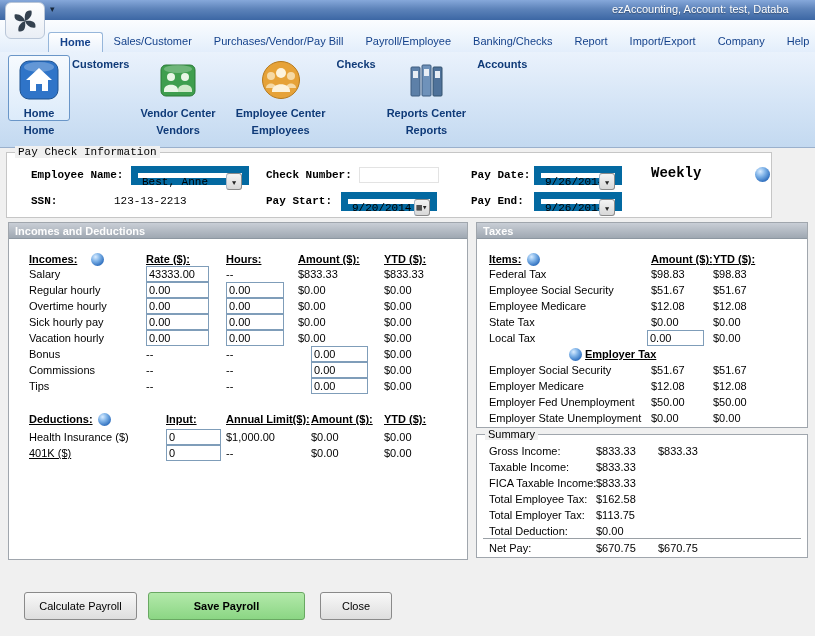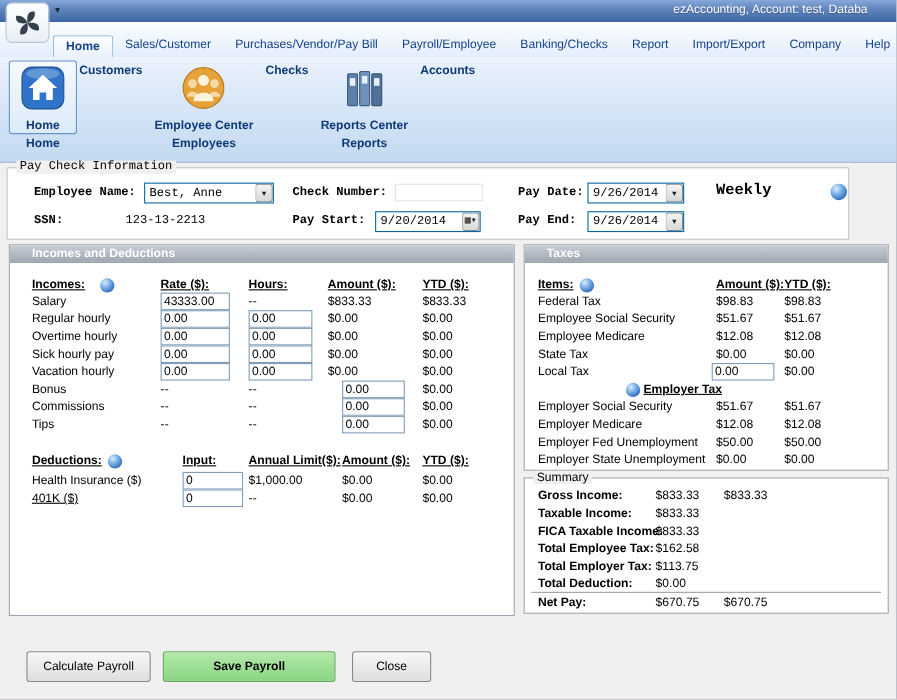--- a/index.html
+++ b/index.html
@@ -30,54 +30,54 @@
   .tb-btn { display:flex; flex-direction:column; align-items:center; padding:2px 8px 1px 8px; border:1px solid transparent;
     border-radius:3px; }
   .tb-btn.selected { border:1px solid #6a96c8; background:linear-gradient(#f6fafe,#dcebfa); }
   .tb-title { font-size:11px; font-weight:bold; color:#0f3a78; white-space:nowrap; margin-top:1px; }
   .tb-sub { font-size:11px; font-weight:bold; color:#0f3a78; margin-top:3px; white-space:nowrap; }
 
   
   .legend { position:absolute; top:-7px; left:8px; font-size:11px; background:#f0f0f0; padding:0 3px; color:#000; z-index:2; }
   .globe { position:absolute; width:13px; height:13px; border-radius:50%;
     background:radial-gradient(circle at 35% 30%, #d9ecff 0%, #7fb3e8 35%, #2f6fbe 75%, #17487f 100%); }
-  .combo { position:absolute; height:19px; background:#fff; border:1px solid #0369a1; font-size:11px; }
+  .combo { position:absolute; height:19px; background:#fff; border:7px solid #0369a1; font-size:11px; }
   .combo .val { position:absolute; left:4px; top:3px; white-space:nowrap; }
   .combo .btn { position:absolute; right:0; top:0; width:16px; height:17px;
     background:linear-gradient(#f4f4f4,#d8d8d8); border-left:1px solid #a8b8c8; text-align:center; }
   .combo .btn span { font-size:7px; color:#222; position:relative; top:2px; }
   .tbx { position:absolute; height:16px; font-size:11px; font-family:inherit; border:1px solid #7f9db9;
     padding:0 2px; background:#fff; }
 
   
   .paybox { position:absolute; left:6px; top:152px; width:766px; height:66px; background:#fff; border:1px solid #c6c6c6;font-family:Liberation Mono, monospace; }
   .paybox .lbl { position:absolute; font-size:11px; font-weight:bold; color:#000; white-space:nowrap; }
   .paybox .val { position:absolute; font-size:11px; color:#000; white-space:nowrap; }
   .weekly { position:absolute; left:644px; top:12px; font-size:14px; font-weight:bold; }
 
   
   .panel { position:absolute; background:#fff; border:1px solid #a0a6ad; }
-  .panel-hdr { position:absolute; left:0; top:0; right:0; height:16px; line-height:16px; padding-left:20px;
+  .panel-hdr { position:absolute; left:0; top:0; right:0; height:16px; line-height:16px; padding-left:6px;
     font-size:11px; font-weight:bold; color:#fdfdfd; background:linear-gradient(#c9ced6,#9fa8b2);
     border-bottom:1px solid #8d97a1; }
   .cell { position:absolute; font-size:11px; white-space:nowrap; }
   .hdr { font-weight:bold; text-decoration:underline; }
   .row { position:absolute; left:0; right:0; height:16px; }
 
   
   .c-lab{left:20px} .c-rate{left:137px} .c-hours{left:217px} .c-amt{left:289px} .c-ytd{left:375px}
   .in-rate{left:137px;width:63px;top:-2px} .in-hours{left:217px;width:58px;top:-2px} .in-amt{left:302px;width:57px;top:-2px}
   .d-lab{left:20px} .d-in{left:157px;width:55px;top:-2px} .d-ann{left:217px} .d-amt{left:302px} .d-ytd{left:375px}
   .u { text-decoration:underline; }
 
   
   .t-lab{left:12px} .t-amt{left:174px} .t-ytd{left:236px} .t-in{left:170px;width:57px;top:-2px}
 
   
-  .s-lab{left:12px;font-weight:bold} .s-val{left:119px} .s-val2{left:181px}
+  .s-lab{left:12px;font-weight:normal} .s-val{left:119px} .s-val2{left:181px}
   .sum-line { position:absolute; left:6px; right:6px; top:103px; border-top:1px solid #9aa0a6; }
 
   
   .btn { position:absolute; height:28px; font-size:11px; font-family:inherit; color:#000;
     background:linear-gradient(#f8f8f8,#dedede); border:1px solid #8a8a8a; border-radius:3px; }
   .btn.green { background:linear-gradient(#b3e9aa,#8bd684); border:1px solid #69a862; font-weight:bold; }
 </style>
 </head>
 <body>
 
@@ -122,20 +122,36 @@
         </span>
         <span class="tb-title">Home</span>
       </div>
       <span class="tb-sub">Home</span>
     </div>
 
     <div class="tb-col">
       <span class="tb-sub">Customers</span>
     </div>
 
+    <div class="tb-col">
+      <div class="tb-btn">
+        <span>
+          <svg width="44" height="44" viewBox="0 0 44 44">
+            <rect x="5" y="7" width="34" height="31" rx="5" fill="#3f9e4e" stroke="#2b7a37"></rect>
+            <ellipse cx="22" cy="11" rx="14" ry="4" fill="#ffffff" opacity="0.25"></ellipse>
+            <circle cx="15" cy="19" r="4" fill="#e9f6e6"></circle>
+            <circle cx="29" cy="19" r="4" fill="#e9f6e6"></circle>
+            <path d="M8 32 c0 -7 14 -7 14 0 v2 H8 Z" fill="#e9f6e6"></path>
+            <path d="M22 32 c0 -7 14 -7 14 0 v2 H22 Z" fill="#cfe9c8"></path>
+          </svg>
+        </span>
+        <span class="tb-title">Vendor Center</span>
+      </div>
+      <span class="tb-sub">Vendors</span>
+    </div>
 
     <div class="tb-col">
       <div class="tb-btn">
         <span>
           <svg width="44" height="44" viewBox="0 0 44 44">
             <circle cx="22" cy="22" r="18.5" fill="#e6a238" stroke="#b5791c"></circle>
             <circle cx="12" cy="18" r="4" fill="#f6d9a4"></circle>
             <circle cx="32" cy="18" r="4" fill="#f6d9a4"></circle>
             <circle cx="22" cy="15" r="5" fill="#fdf3dc"></circle>
             <path d="M7 30 c0 -6 10 -6 10 0 Z" fill="#f6d9a4"></path>

